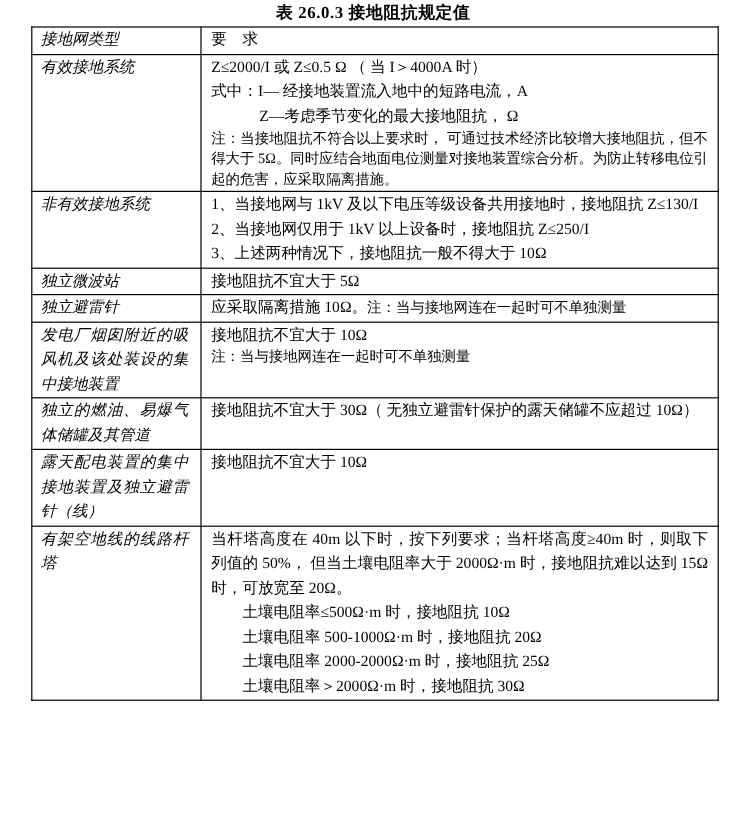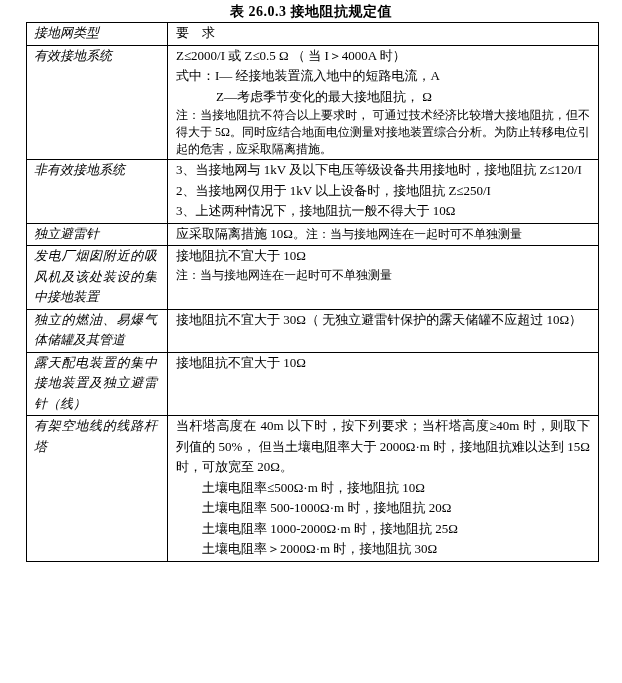--- a/index.html
+++ b/index.html
@@ -86,27 +86,33 @@
         <div class="ln">Z≤2000/I 或 Z≤0.5 Ω （ 当 I＞4000A 时）</div>
         <div class="ln">式中：I— 经接地装置流入地中的短路电流，A</div>
         <div class="ln indent-z">Z—考虑季节变化的最大接地阻抗， Ω</div>
         <div class="ln note">注：当接地阻抗不符合以上要求时， 可通过技术经济比较增大接地阻抗，但不得大于 5Ω。同时应结合地面电位测量对接地装置综合分析。为防止转移电位引起的危害，应采取隔离措施。</div>
       </td>
     </tr>
 
     <tr>
       <td class="type-cell">非有效接地系统</td>
       <td>
-        <div class="ln">3、当接地网与 1kV 及以下电压等级设备共用接地时，接地阻抗 Z≤120/I</div>
+        <div class="ln">1、当接地网与 1kV 及以下电压等级设备共用接地时，接地阻抗 Z≤130/I</div>
         <div class="ln">2、当接地网仅用于 1kV 以上设备时，接地阻抗 Z≤250/I</div>
         <div class="ln">3、上述两种情况下，接地阻抗一般不得大于 10Ω</div>
       </td>
     </tr>
 
 
+    <tr>
+      <td class="type-cell">独立微波站</td>
+      <td>
+        <div class="ln">接地阻抗不宜大于 5Ω</div>
+      </td>
+    </tr>
 
     <tr>
       <td class="type-cell">独立避雷针</td>
       <td>
         <div class="ln"><span>应采取隔离措施 10Ω。</span><span class="note-inline">注：当与接地网连在一起时可不单独测量</span></div>
       </td>
     </tr>
 
     <tr>
       <td class="type-cell">发电厂烟囱附近的吸风机及该处装设的集中接地装置</td>
@@ -129,20 +135,20 @@
         <div class="ln">接地阻抗不宜大于 10Ω</div>
       </td>
     </tr>
 
     <tr>
       <td class="type-cell">有架空地线的线路杆塔</td>
       <td>
         <div class="ln">当杆塔高度在 40m 以下时，按下列要求；当杆塔高度≥40m 时，则取下列值的 50%， 但当土壤电阻率大于 2000Ω·m 时，接地阻抗难以达到 15Ω 时，可放宽至 20Ω。</div>
         <div class="ln soil">土壤电阻率≤500Ω·m 时，接地阻抗 10Ω</div>
         <div class="ln soil">土壤电阻率 500-1000Ω·m 时，接地阻抗 20Ω</div>
-        <div class="ln soil">土壤电阻率 1000-2000Ω·m 时，接地阻抗 25Ω</div>
+        <div class="ln soil">土壤电阻率 2000-2000Ω·m 时，接地阻抗 25Ω</div>
         <div class="ln soil">土壤电阻率＞2000Ω·m 时，接地阻抗 30Ω</div>
       </td>
     </tr>
 
   </tbody>
     </table>
 </div>
 
 </body></html>

